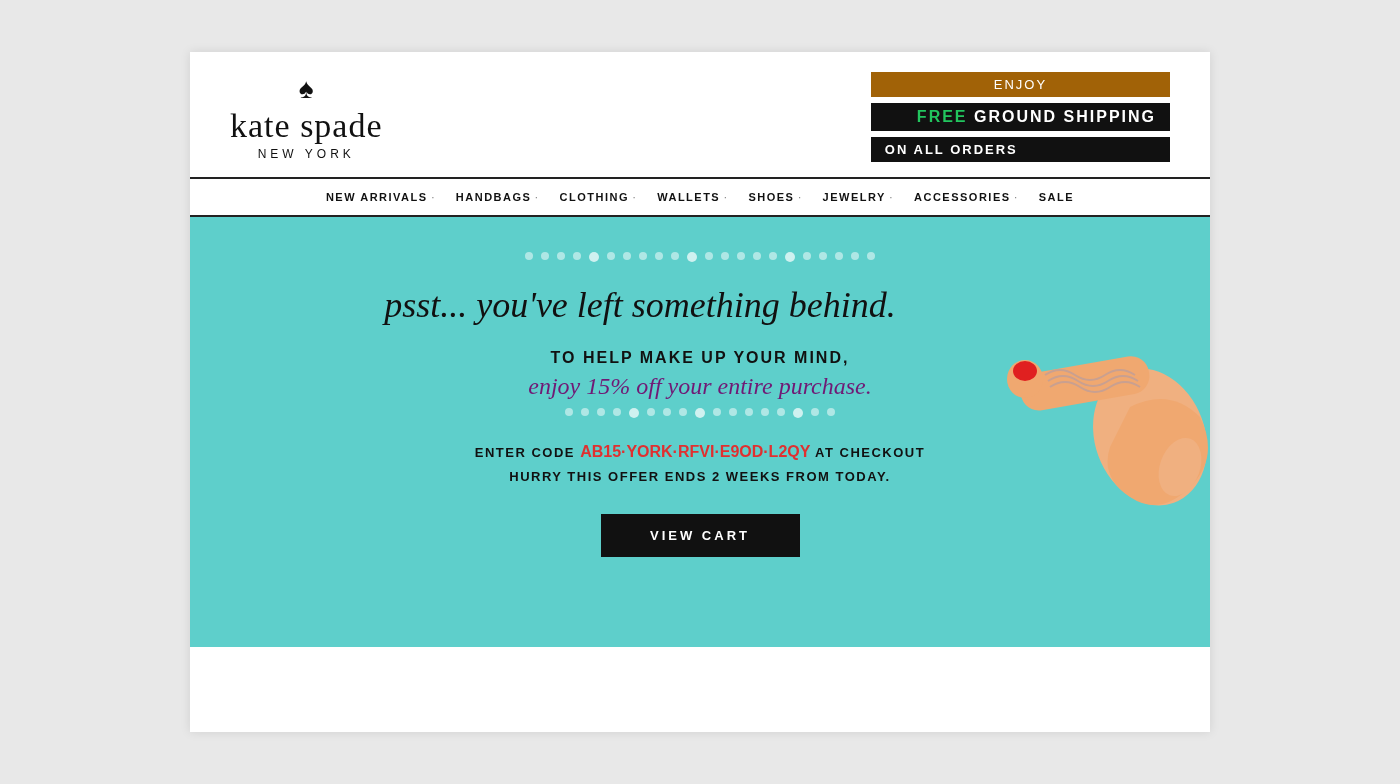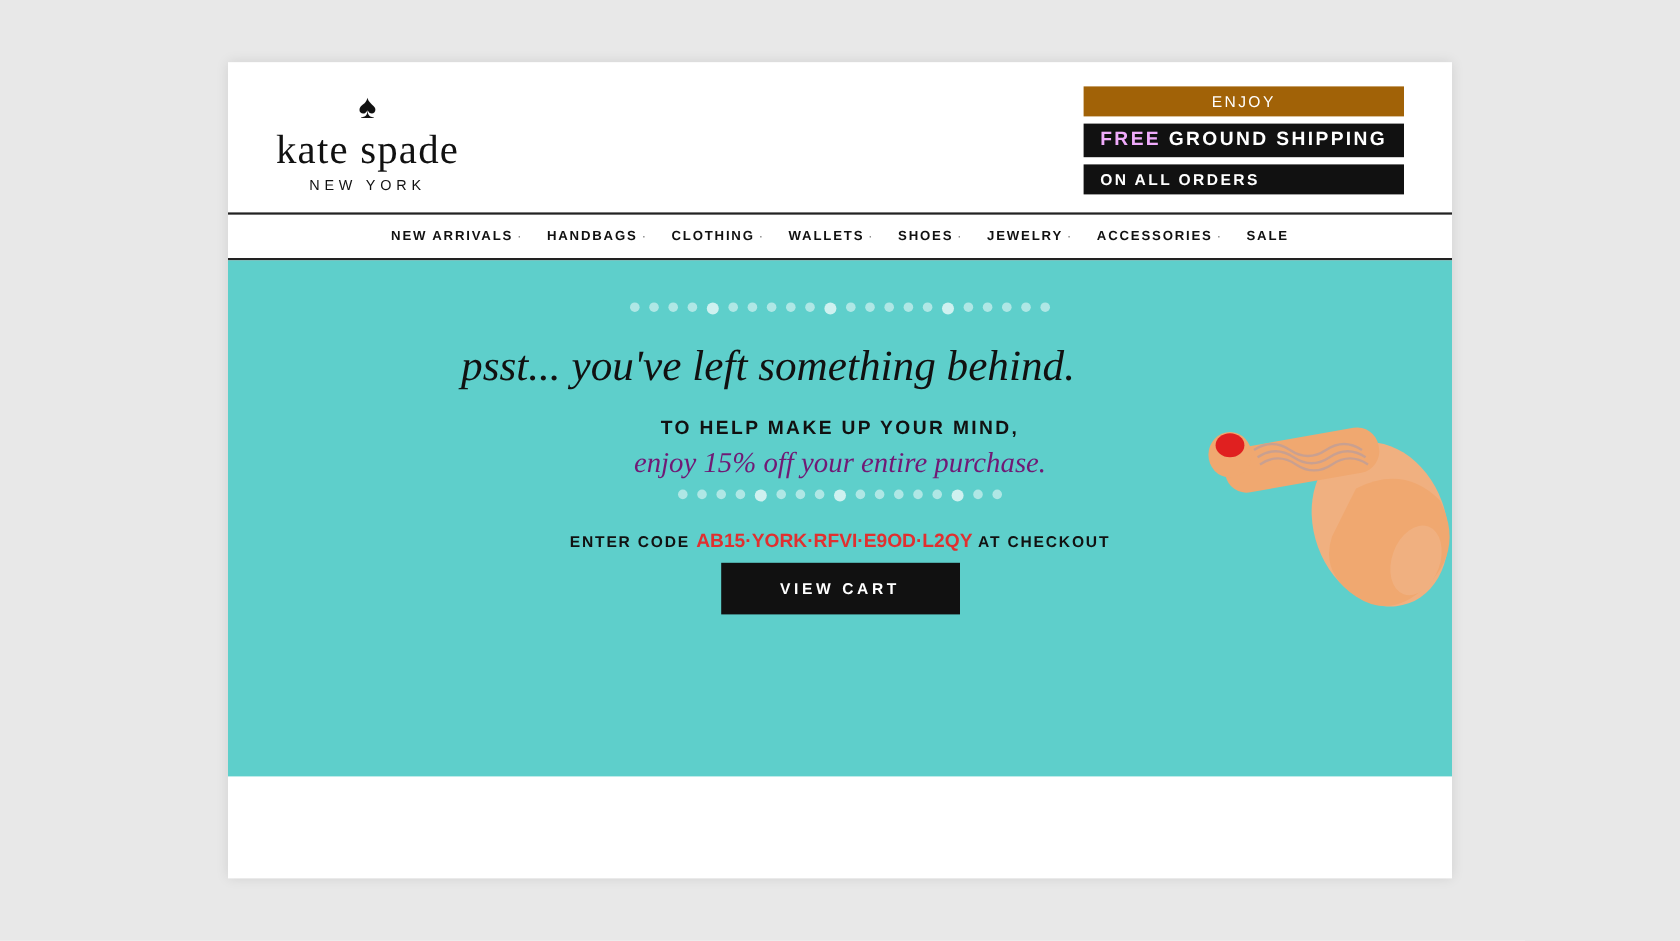--- a/index.html
+++ b/index.html
@@ -81,21 +81,22 @@
       color: #fff;
       font-size: 16px;
       font-weight: bold;
       letter-spacing: 2px;
       padding: 5px 14px;
       text-align: center;
       margin-top: 3px;
     }
 
     .promo-line2 span.free {
-      color: #f0abfc;
+      color: #22c55e;
+      margin-left: 32px;
     }
 
     .promo-line3 {
       background: #111;
       color: #fff;
       font-size: 13px;
       font-weight: bold;
       letter-spacing: 2px;
       padding: 5px 14px;
       text-align: left;
@@ -352,20 +353,21 @@
       <span style="display:inline-block;width:8px;height:8px;border-radius:50%;background:rgba(255,255,255,0.5);margin:0 4px;"></span>
       <span style="display:inline-block;width:10px;height:10px;border-radius:50%;background:rgba(255,255,255,0.7);margin:0 4px;"></span>
       <span style="display:inline-block;width:8px;height:8px;border-radius:50%;background:rgba(255,255,255,0.5);margin:0 4px;"></span>
       <span style="display:inline-block;width:8px;height:8px;border-radius:50%;background:rgba(255,255,255,0.5);margin:0 4px;"></span>
     </div>
 
     <div class="code-section">
       <span class="code-text">ENTER CODE </span><span class="code-value">AB15·YORK·RFVI·E9OD·L2QY</span><span class="code-text"> AT CHECKOUT</span>
     </div>
 
+    <div class="offer-text">HURRY THIS OFFER ENDS 2 WEEKS FROM TODAY.</div>
 
     <button class="cta-button">VIEW CART</button>
 
     <div class="hand-container">
       <svg class="hand-svg" viewBox="0 0 220 260" xmlns="http://www.w3.org/2000/svg">
 
         <ellipse cx="160" cy="180" rx="55" ry="70" fill="#f0b080" transform="rotate(-20, 160, 180)"></ellipse>
 
         <rect x="30" y="110" width="130" height="38" rx="18" fill="#f0a870" transform="rotate(-10, 80, 128)"></rect>
 

